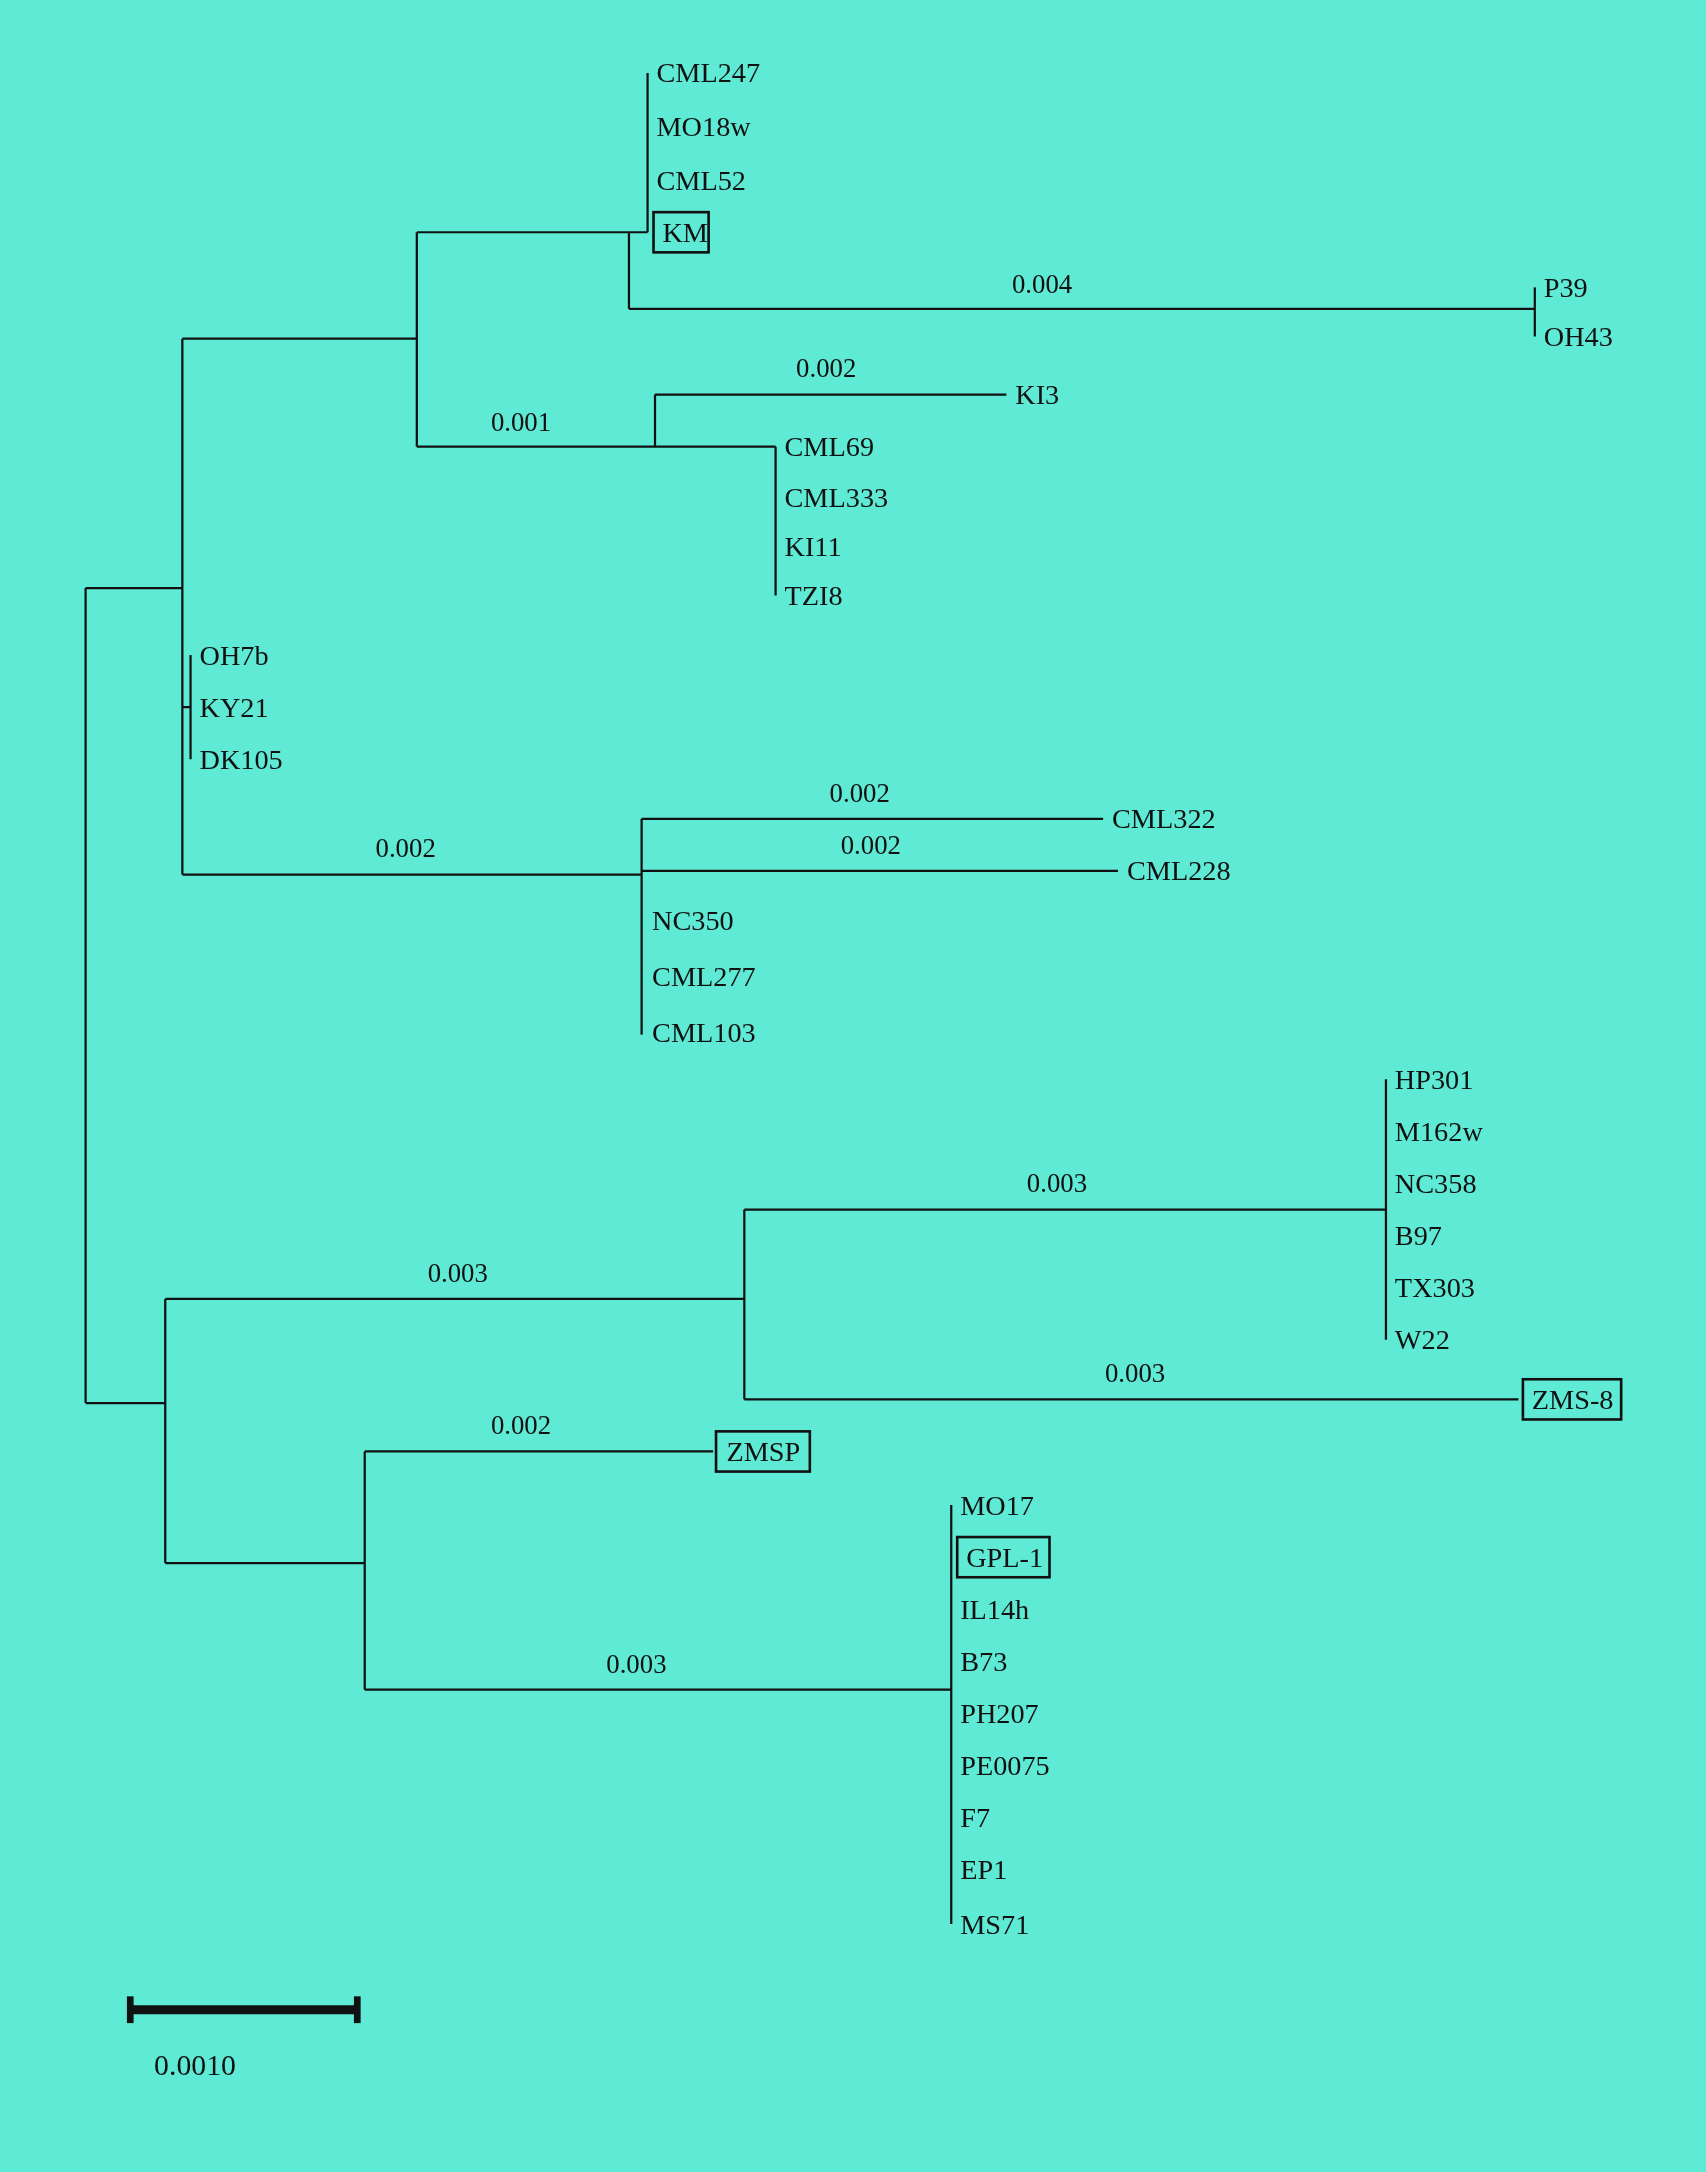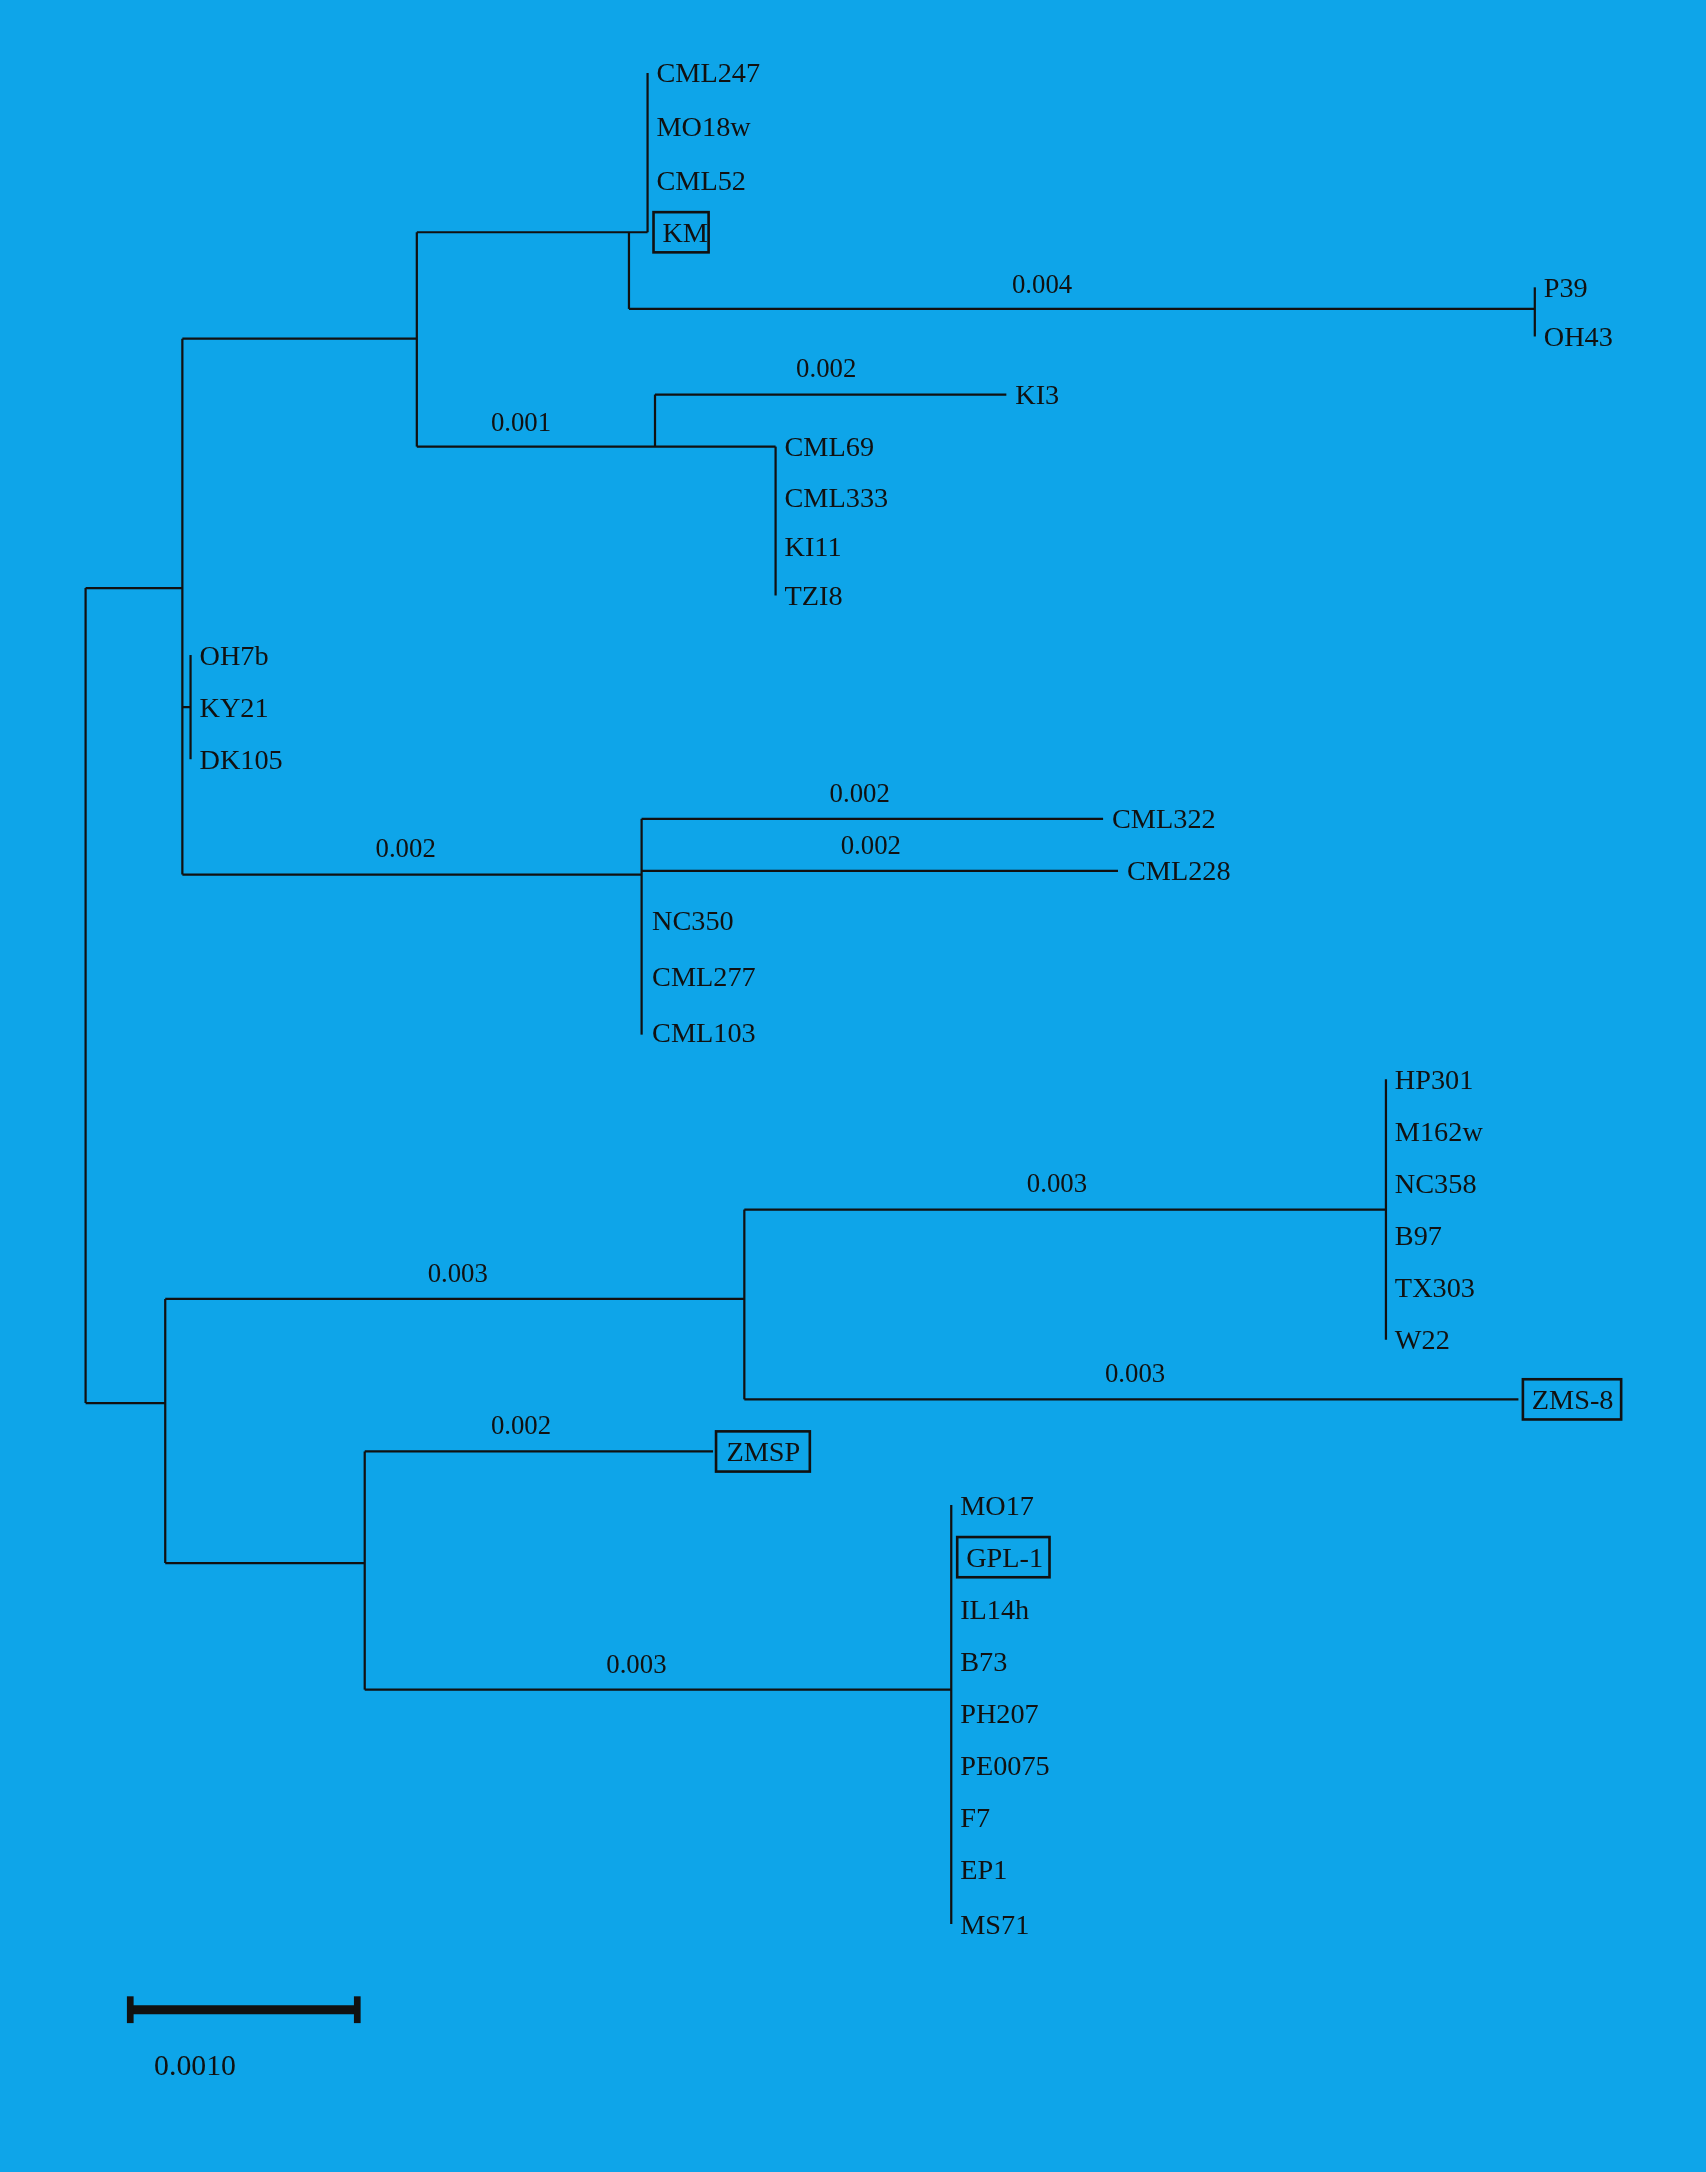--- a/index.html
+++ b/index.html
@@ -1,20 +1,20 @@
 <!DOCTYPE html>
 <html style="font-size:12px"><head>
 <meta charset="utf-8">
 <style>
   html, body { margin: 0; padding: 0; background: #ffffff; }
   .canvas {
     position: relative;
     width: 1706px;
     height: 2172px;
-    background: #0ea5e9;
+    background: #5eead4;
     overflow: hidden;
   }
   svg { display: block; }
   .branch { stroke: #111111; stroke-width: 3; fill: none; }
   .scalebar { stroke: #111111; fill: none; }
   .taxon-box { stroke: #111111; stroke-width: 3.5; fill: none; }
   text {
     font-family: "Liberation Serif", "DejaVu Serif", serif;
     fill: #111111;
   }

